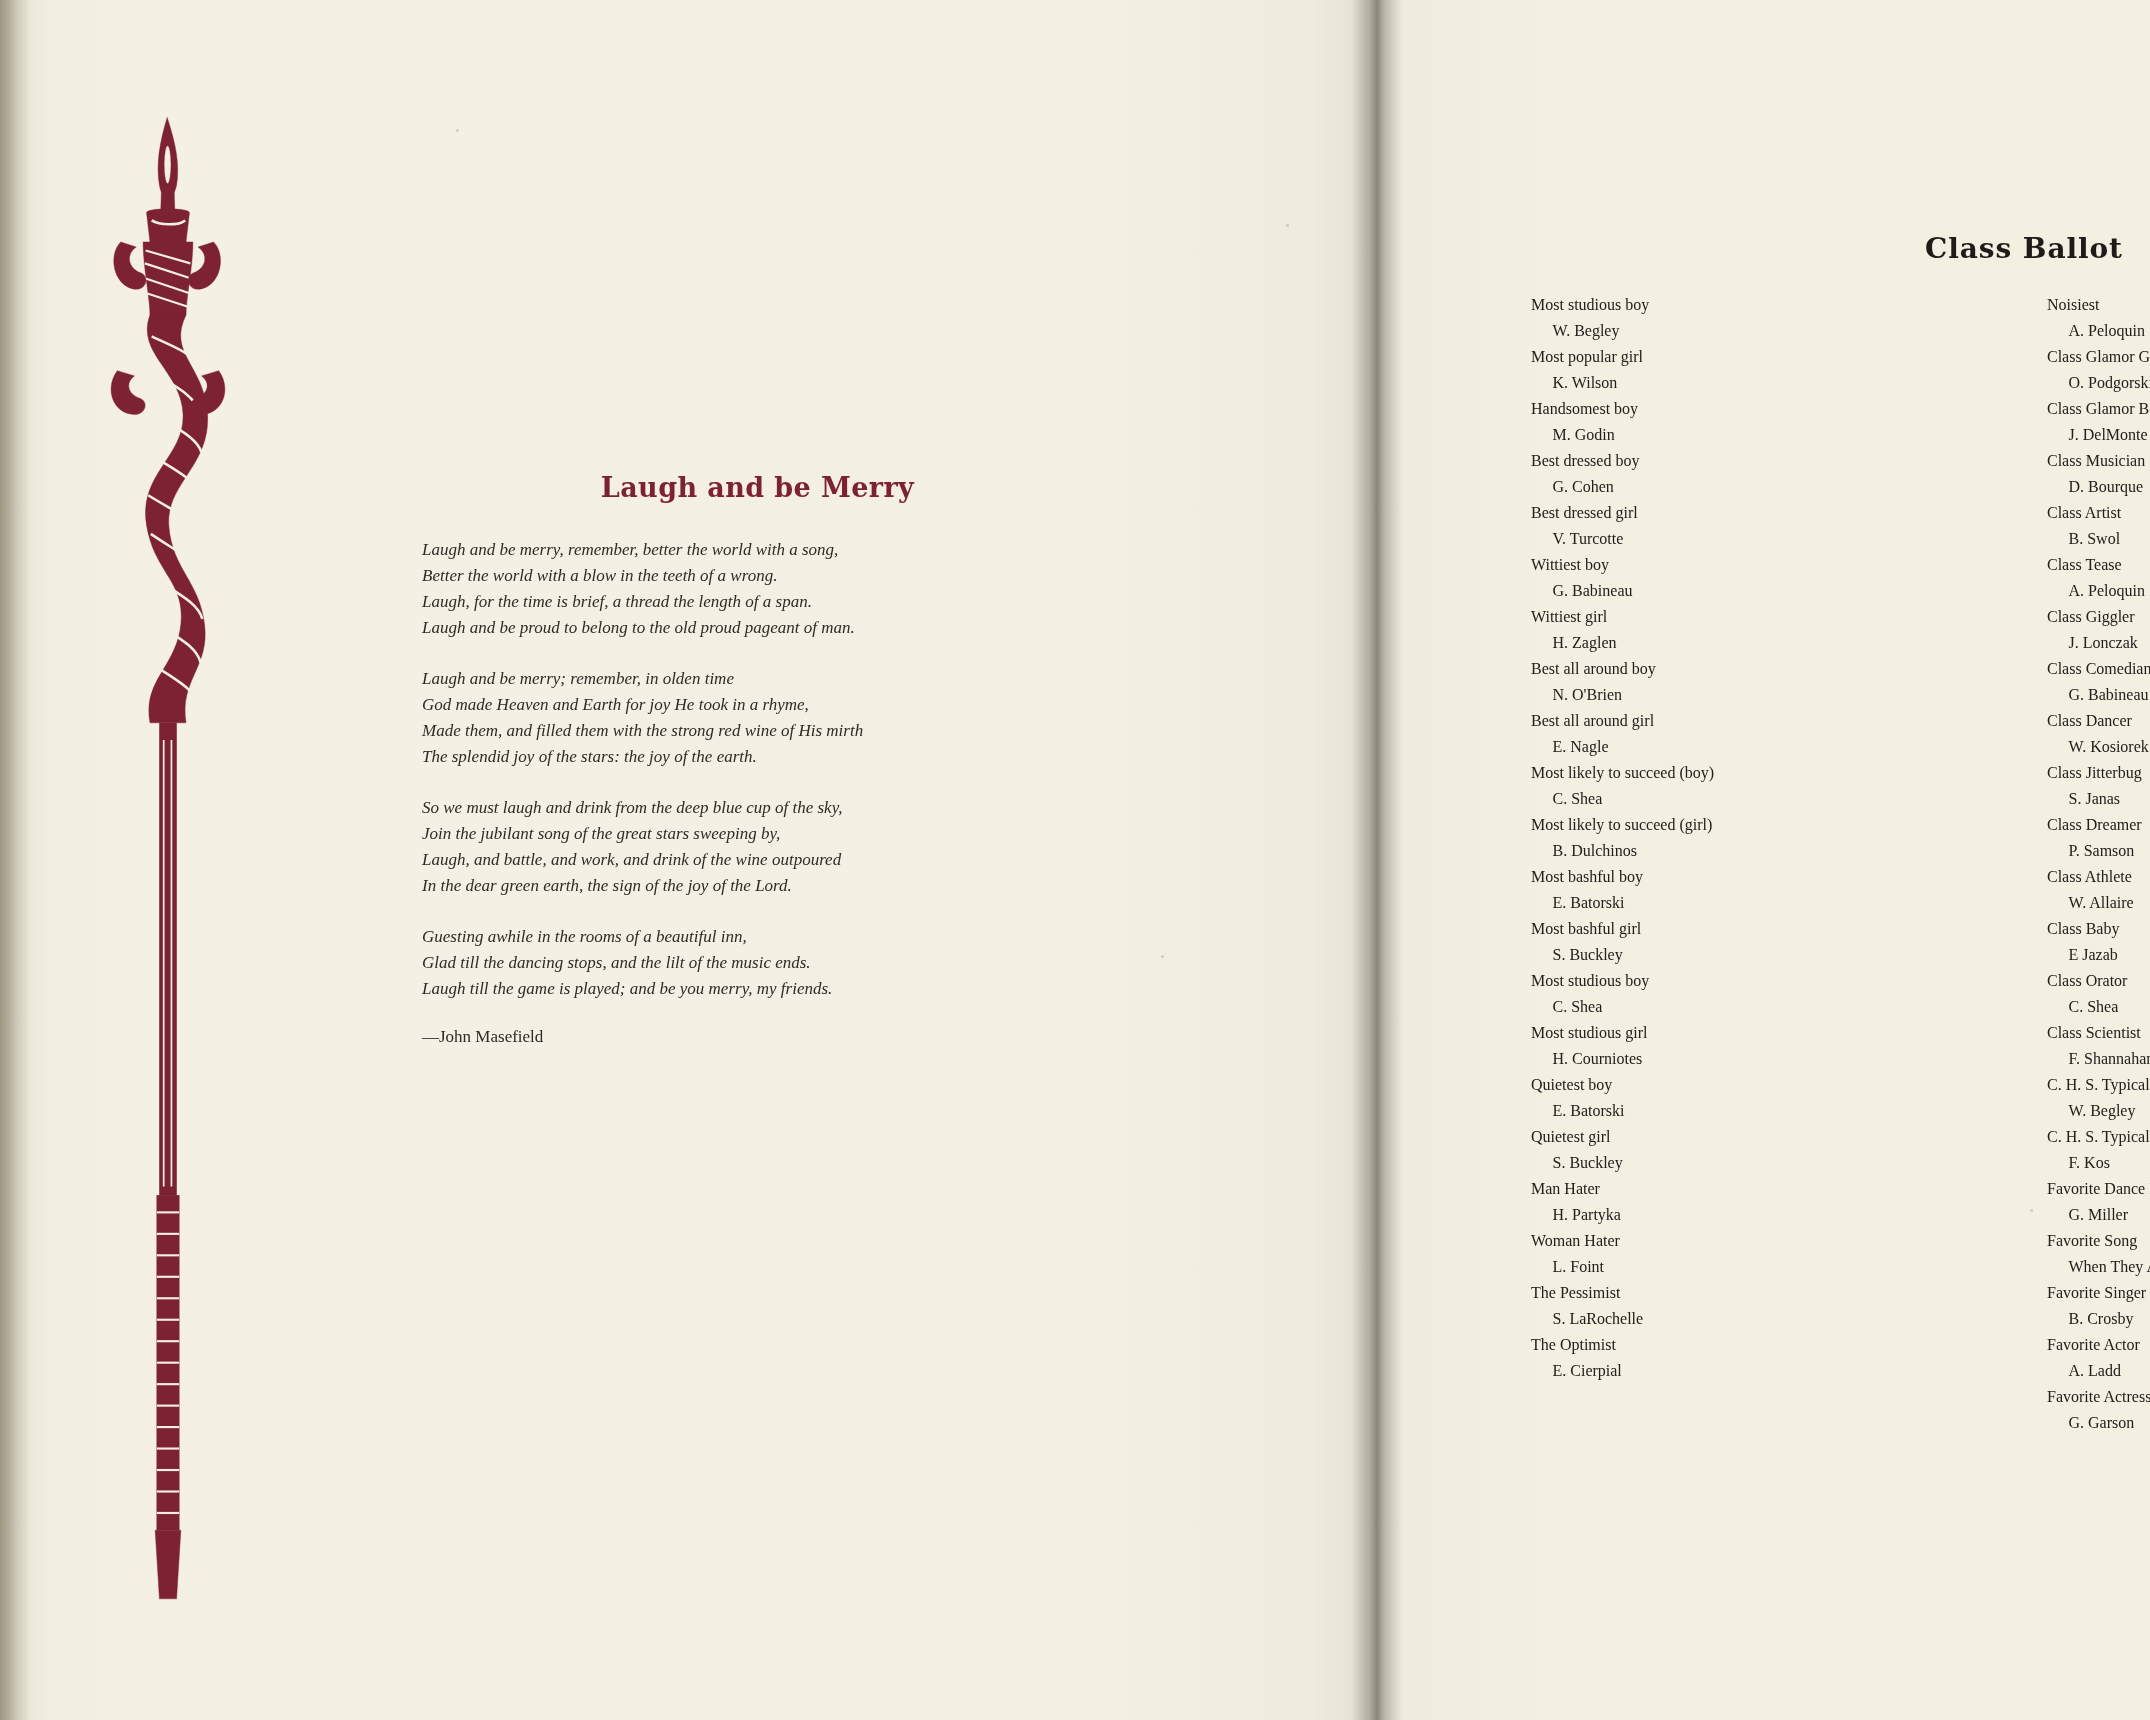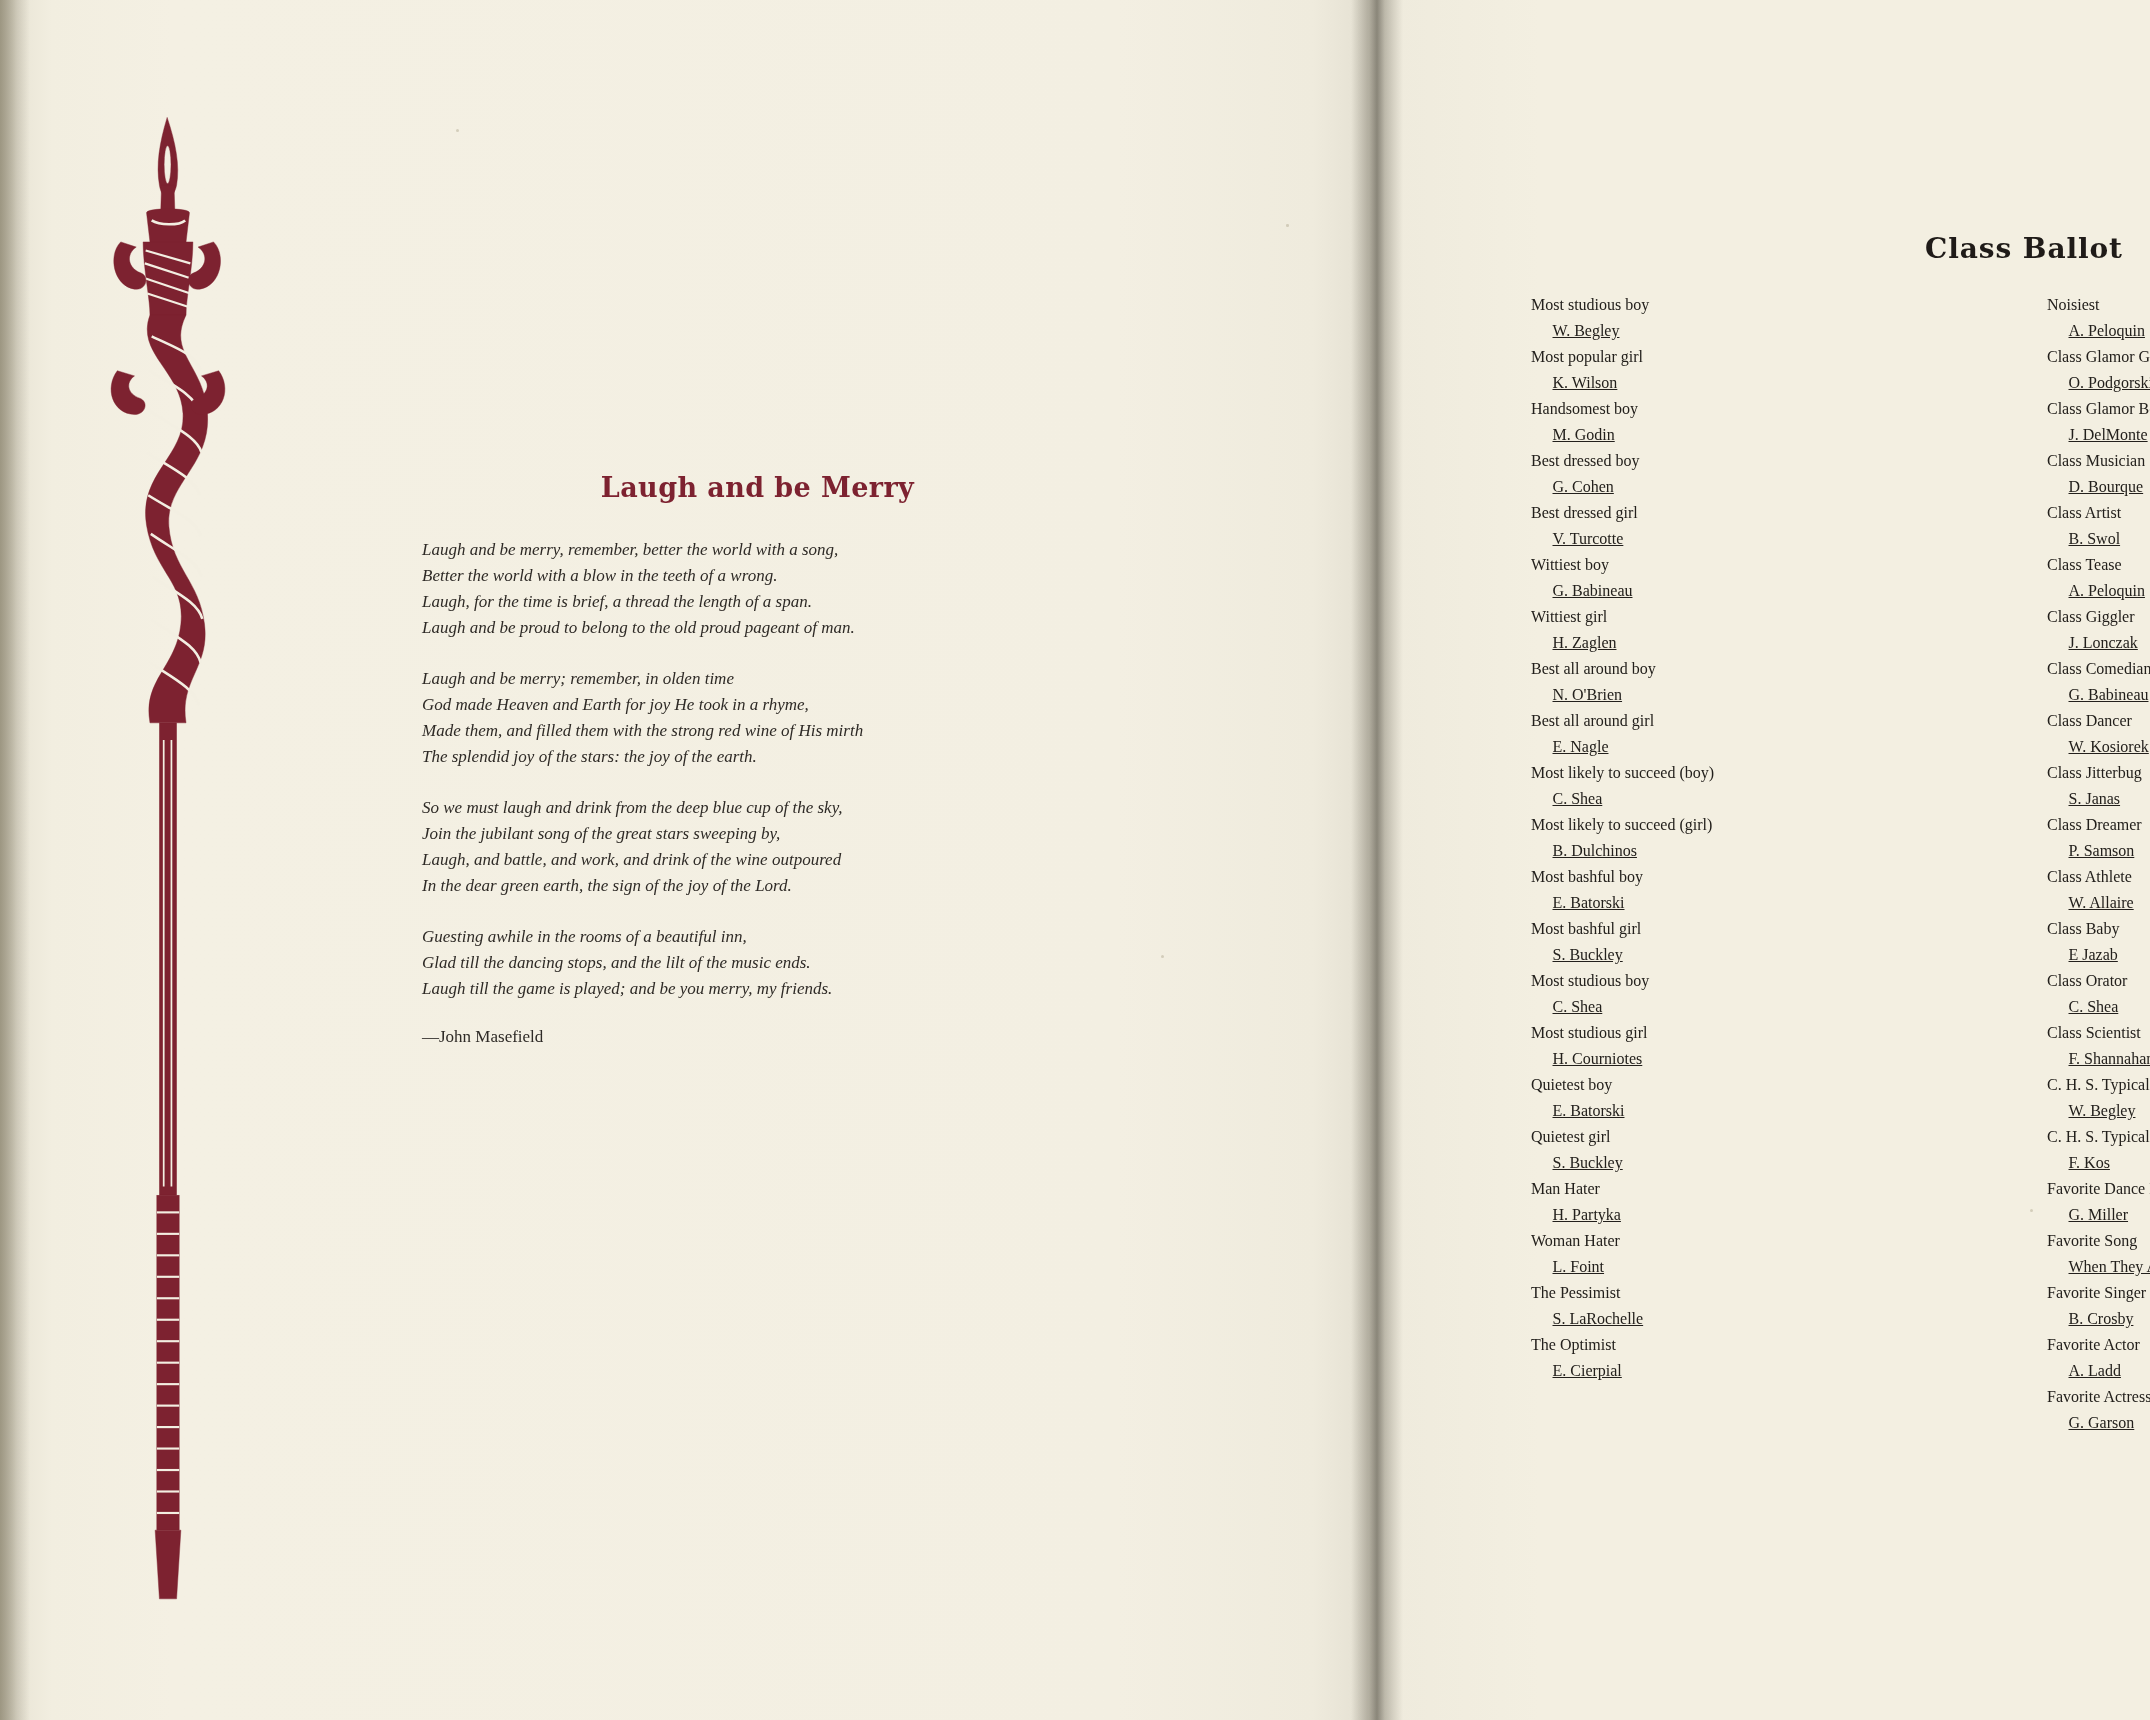--- a/index.html
+++ b/index.html
@@ -124,21 +124,20 @@
     line-height: 26px;
     color: #23201c;
     white-space: nowrap;
   }
   .ballot-name {
     font-size: 16px;
     line-height: 26px;
     color: #23201c;
     padding-left: 21.5px;
     white-space: nowrap;
-    text-decoration: underline;
   }
   .speck {
     position: absolute;
     background: #b9b29a;
     border-radius: 50%;
     opacity: .55;
   }
 </style>
 </head>
 <body>

